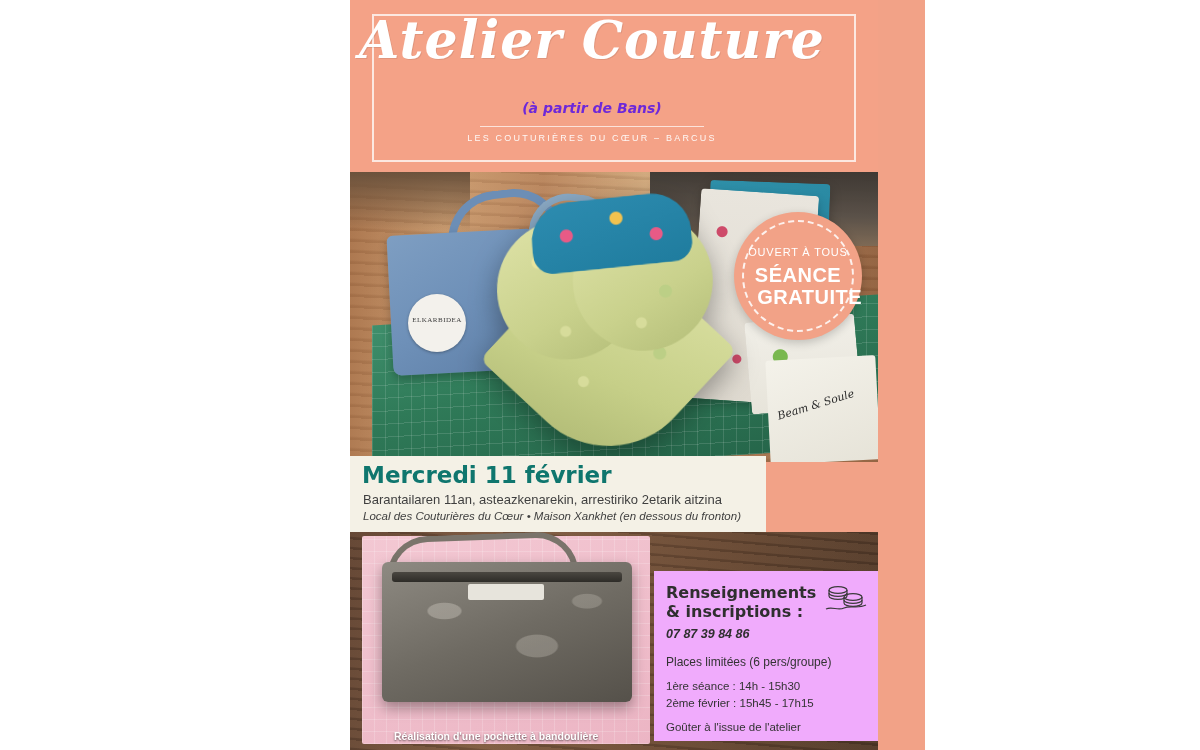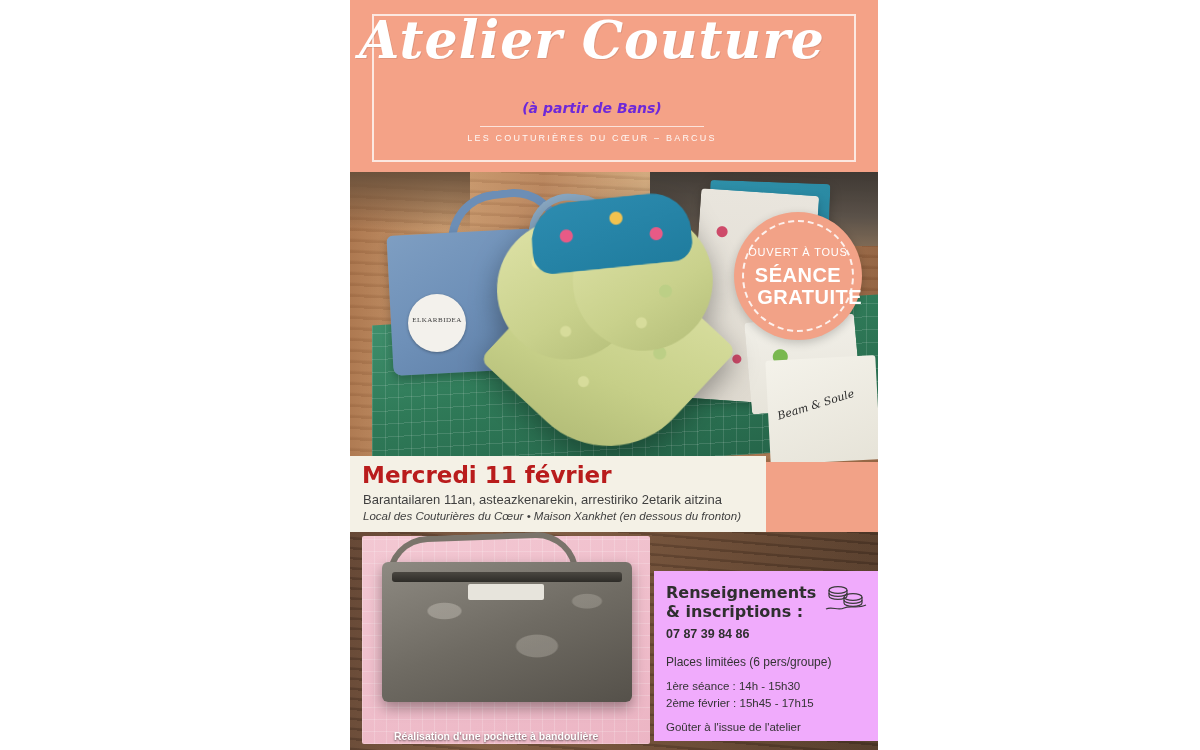--- a/index.html
+++ b/index.html
@@ -13,20 +13,21 @@
   }
 
   #poster {
     position: absolute;
     left: 350px;
     top: 0px;
     width: 528px;
     height: 750px;
     overflow: hidden;
     background: #f2a287;
+    padding-left: 47px;
   }
 
   
   .header {
     position: absolute;
     left: 0; top: 0;
     width: 528px;
     height: 172px;
     background: #f4a287;
   }
@@ -326,21 +327,21 @@
     width: 416px;
     height: 76px;
     background: #f4f1e6;
     z-index: 6;
   }
   .date-title {
     position: absolute;
     left: 12px; top: 6px;
     font-size: 23px;
     font-weight: bold;
-    color: #b91c1c;
+    color: #0f766e;
     font-family: "DejaVu Sans", sans-serif;
   }
   .date-sub {
     position: absolute;
     left: 13px; top: 36px;
     font-size: 13px;
     color: #3f3f3f;
   }
   .date-loc {
     position: absolute;
@@ -441,21 +442,21 @@
     font-family: "DejaVu Sans", sans-serif;
   }
   .info-title2 {
     position: absolute; left: 12px; top: 31px;
     font-size: 16px; font-weight: bold; color: #2f2f2f;
     font-family: "DejaVu Sans", sans-serif;
     text-align: right;
   }
   .info-phone {
     position: absolute; left: 12px; top: 56px;
-    font-size: 12.5px; font-weight: bold; color: #2f2f2f;
+    font-size: 12.5px; font-weight: bold; color: #2f2f2f; font-style: italic;
   }
   .info-places {
     position: absolute; left: 12px; top: 84px;
     font-size: 12px; color: #333;
   }
   .info-s1 {
     position: absolute; left: 12px; top: 109px;
     font-size: 11.5px; color: #333;
   }
   .info-s2 {

